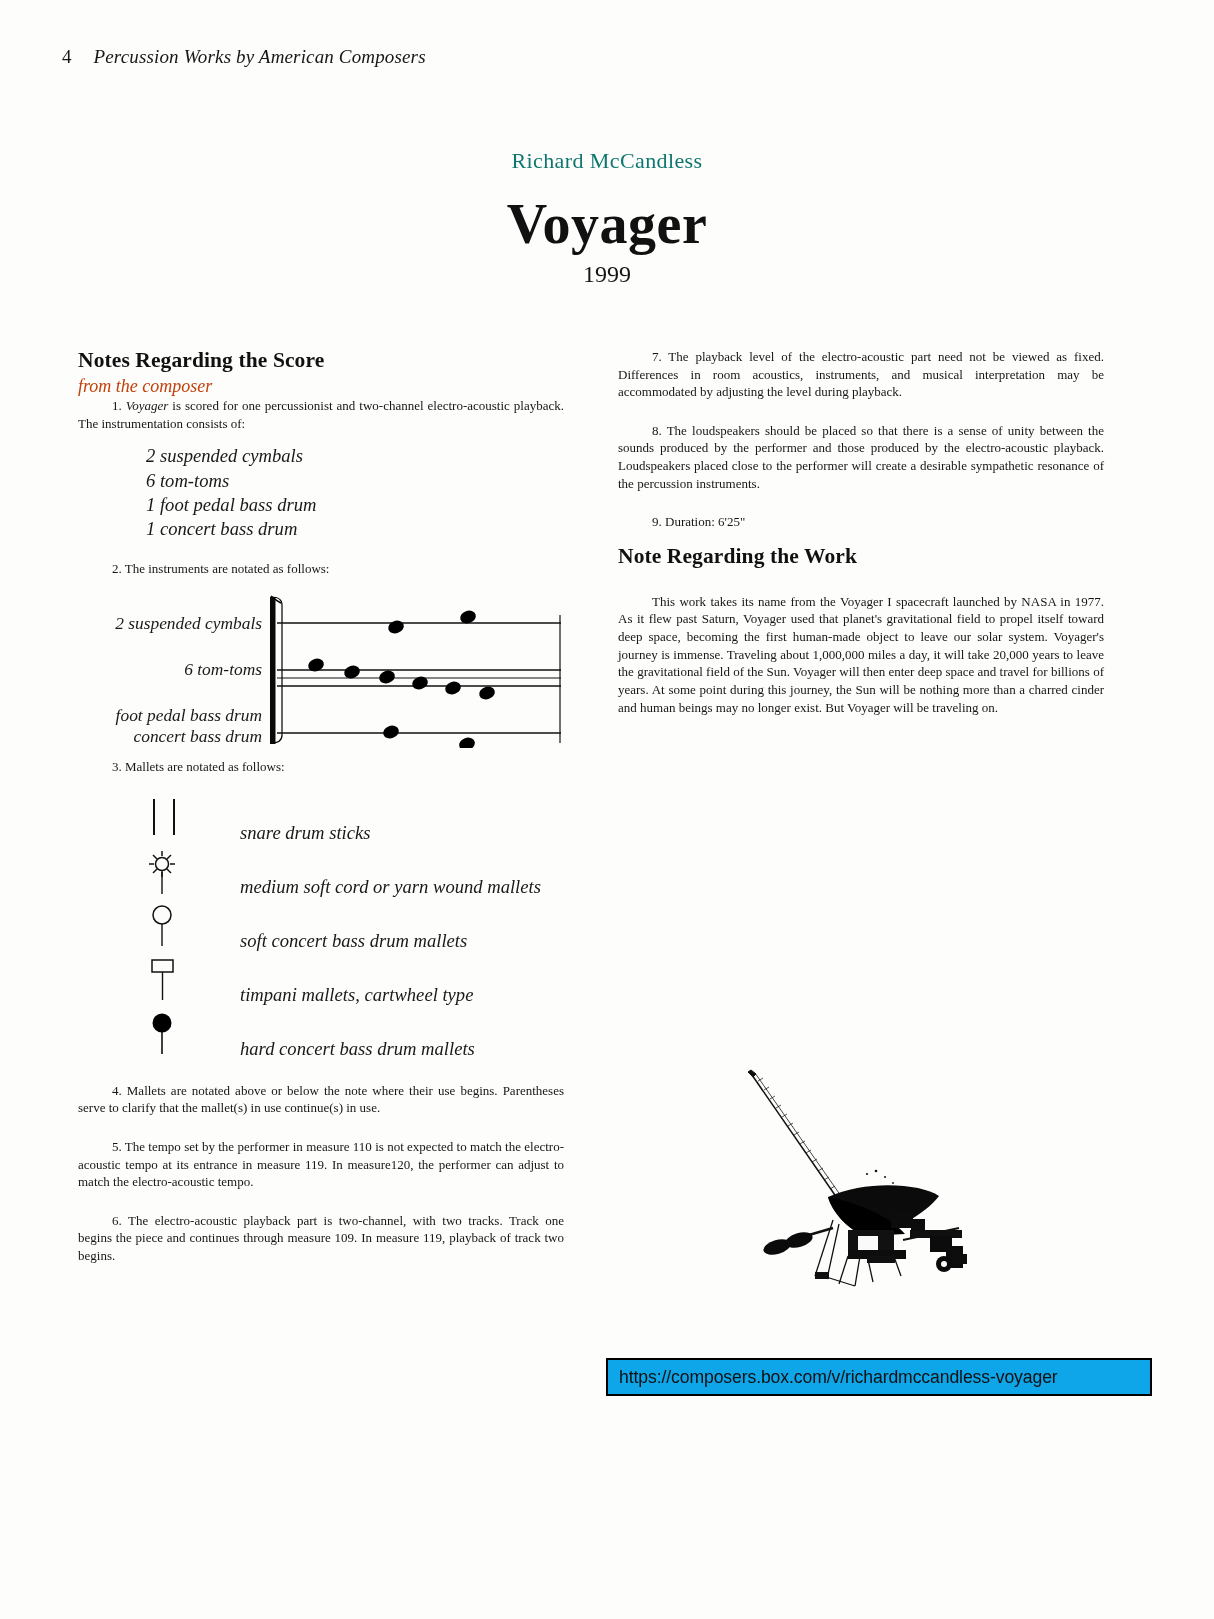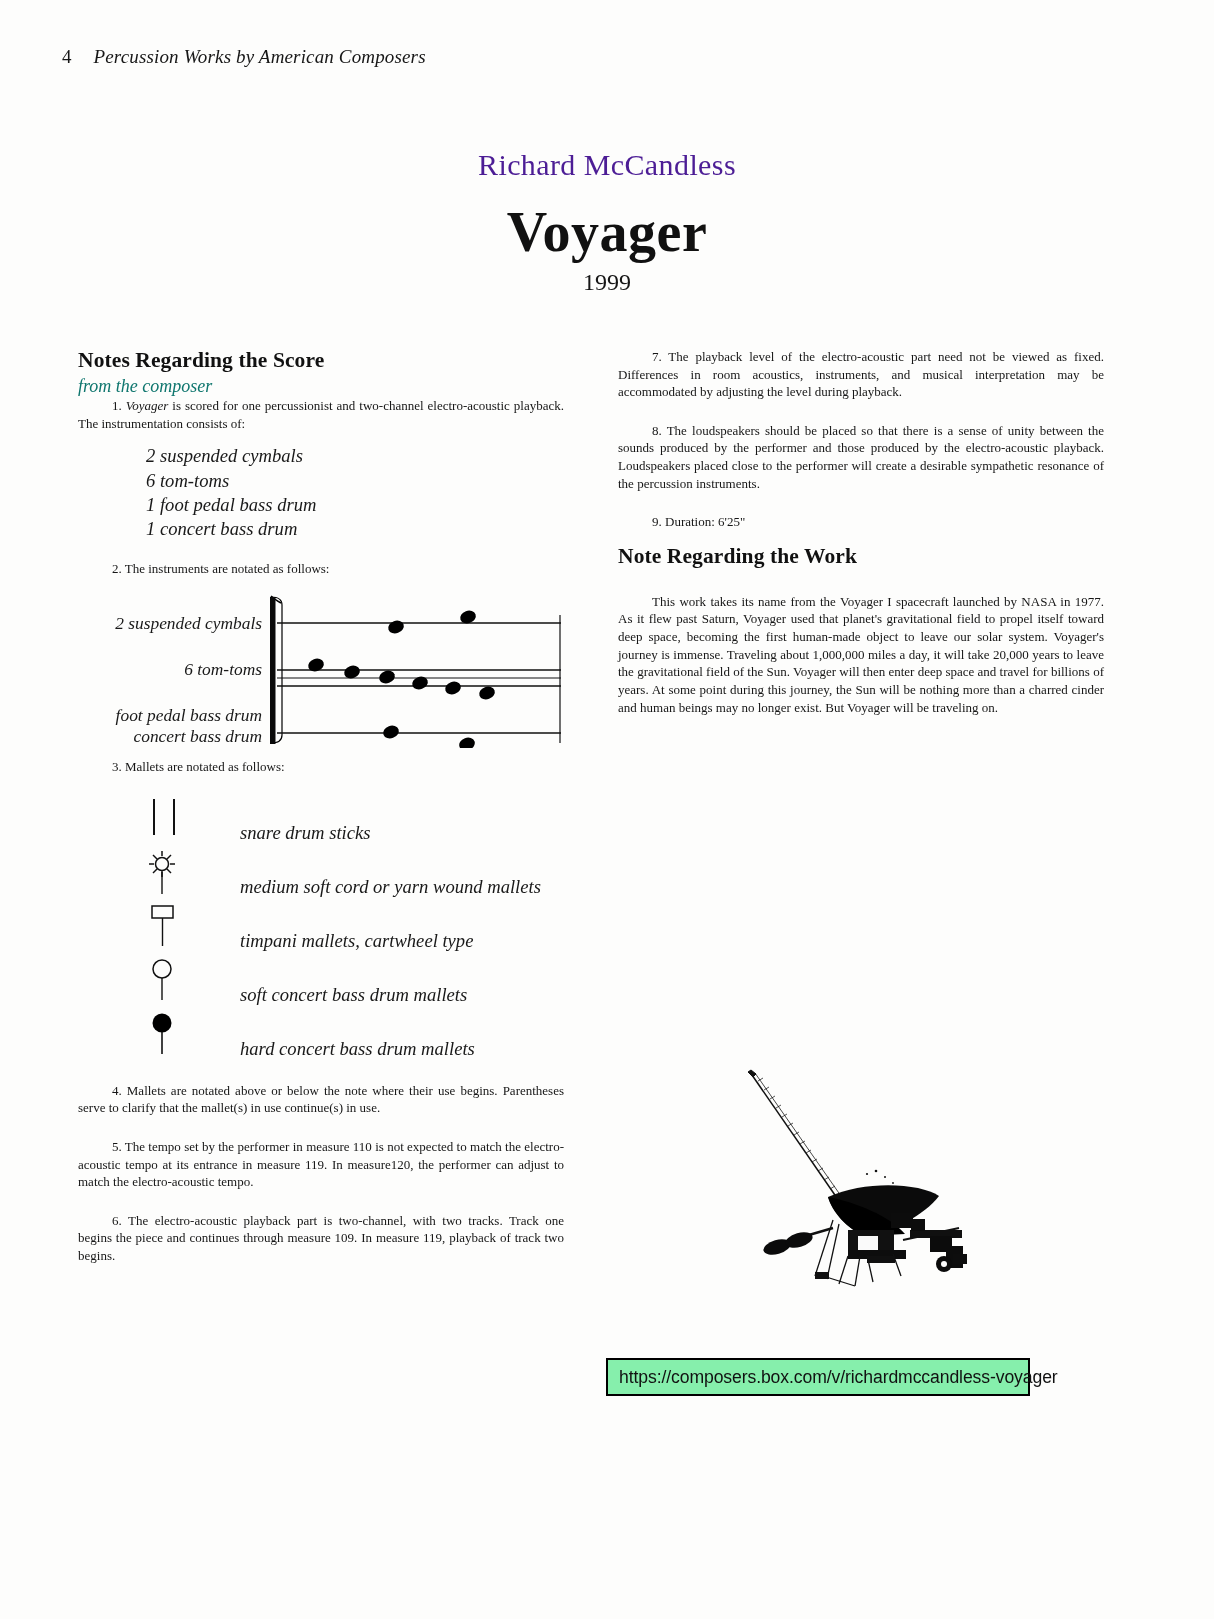--- a/index.html
+++ b/index.html
@@ -45,23 +45,23 @@
 
   
   .title-block {
     position: absolute;
     top: 148px;
     left: 0;
     width: 1214px;
     text-align: center;
   }
   .composer {
-    font-size: 30px;
+    font-size: 22px;
     letter-spacing: 0.4px;
-    color: #4c1d95;
+    color: #0f766e;
   }
   .work-title {
     font-size: 56px;
     font-weight: bold;
     margin-top: 22px;
     letter-spacing: 0.5px;
     line-height: 1;
     color: #111;
   }
   .work-year {
@@ -83,21 +83,21 @@
     font-size: 21.5px;
     font-weight: bold;
     margin: 0;
     letter-spacing: 0.1px;
     color: #111;
   }
   .subhead {
     font-size: 18px;
     font-style: italic;
     margin-top: 3px;
-    color: #0f766e;
+    color: #c2410c;
   }
 
   p.body {
     font-size: 13px;
     line-height: 1.355;
     margin: 0 0 0 0;
     text-align: justify;
     text-indent: 34px;
     color: #161616;
     hyphens: none;
@@ -185,28 +185,28 @@
     left: 618px;
     top: 1322px;
     font-size: 19.3px;
     color: #161616;
     white-space: nowrap;
   }
   .url-box {
     position: absolute;
     left: 606px;
     top: 1358px;
-    width: 424px;
+    width: 546px;
     height: 38px;
     border: 2.2px solid #000;
     display: flex;
     align-items: center;
     padding-left: 11px;
     box-sizing: border-box;
-    background: #86efac;
+    background: #0ea5e9;
   }
   .url-text {
     font-family: "Liberation Sans", "DejaVu Sans", sans-serif;
     font-size: 17.6px;
     color: #111;
     letter-spacing: -0.1px;
     white-space: nowrap;
   }
 </style>
 </head>
@@ -307,35 +307,35 @@
             </g>
             <line x1="32" y1="26" x2="32" y2="50" stroke="#111" stroke-width="1.4"></line>
           </svg>
         </div>
         <div class="mallet-label">medium soft cord or yarn wound mallets</div>
       </div>
 
       <div class="mallet-row">
         <div class="mallet-glyph">
           <svg width="110" height="54" viewBox="0 0 110 54">
+            <circle cx="32" cy="17" r="9" fill="none" stroke="#111" stroke-width="1.5"></circle>
+            <line x1="32" y1="26" x2="32" y2="48" stroke="#111" stroke-width="1.4"></line>
+          </svg>
+        </div>
+        <div class="mallet-label">soft concert bass drum mallets</div>
+      </div>
+
+      <div class="mallet-row">
+        <div class="mallet-glyph">
+          <svg width="110" height="54" viewBox="0 0 110 54">
             <rect x="22" y="8" width="21" height="12" fill="none" stroke="#111" stroke-width="1.5"></rect>
             <line x1="32.5" y1="20" x2="32.5" y2="48" stroke="#111" stroke-width="1.4"></line>
           </svg>
         </div>
         <div class="mallet-label">timpani mallets, cartwheel type</div>
-      </div>
-
-      <div class="mallet-row">
-        <div class="mallet-glyph">
-          <svg width="110" height="54" viewBox="0 0 110 54">
-            <circle cx="32" cy="17" r="9" fill="none" stroke="#111" stroke-width="1.5"></circle>
-            <line x1="32" y1="26" x2="32" y2="48" stroke="#111" stroke-width="1.4"></line>
-          </svg>
-        </div>
-        <div class="mallet-label">soft concert bass drum mallets</div>
       </div>
 
       <div class="mallet-row">
         <div class="mallet-glyph">
           <svg width="110" height="54" viewBox="0 0 110 54">
             <circle cx="32" cy="17" r="9.5" fill="#000"></circle>
             <line x1="32" y1="26" x2="32" y2="48" stroke="#111" stroke-width="1.6"></line>
           </svg>
         </div>
         <div class="mallet-label">hard concert bass drum mallets</div>

